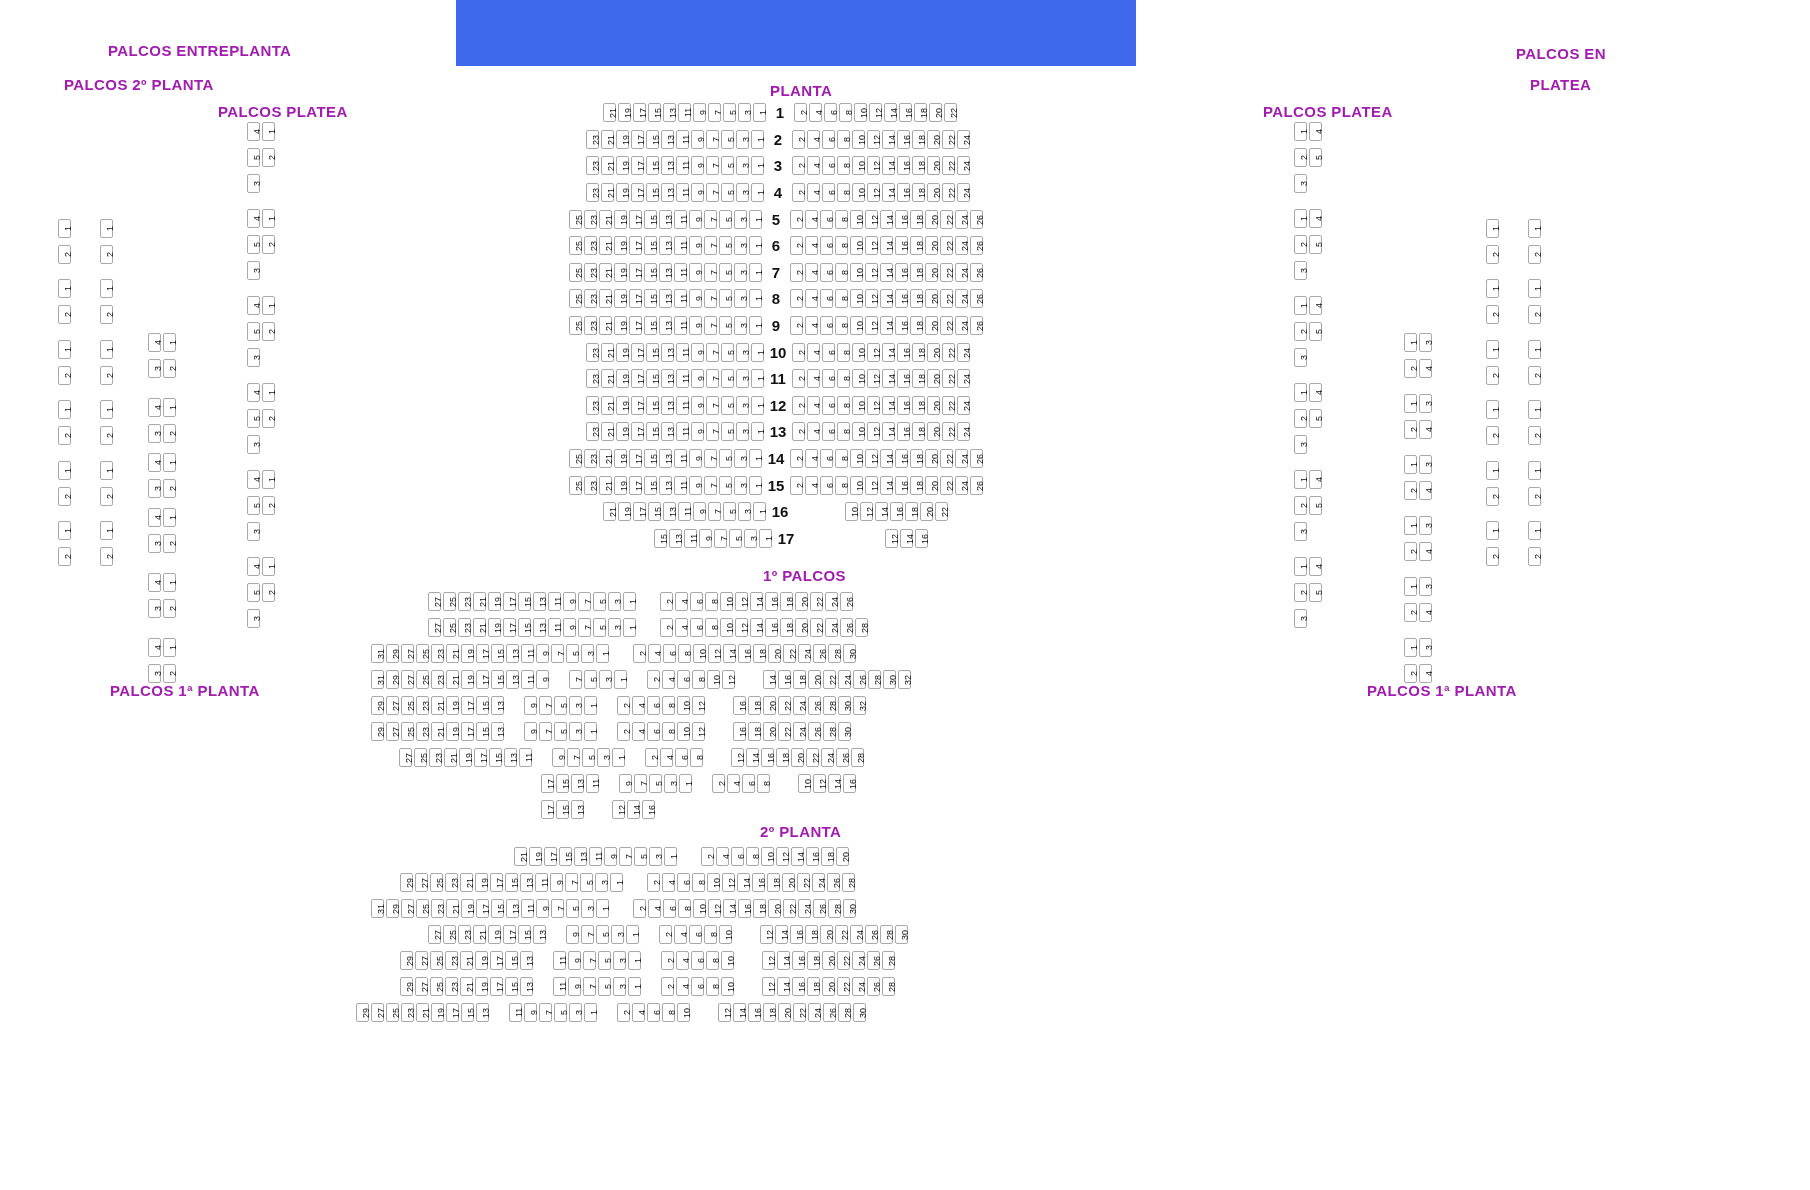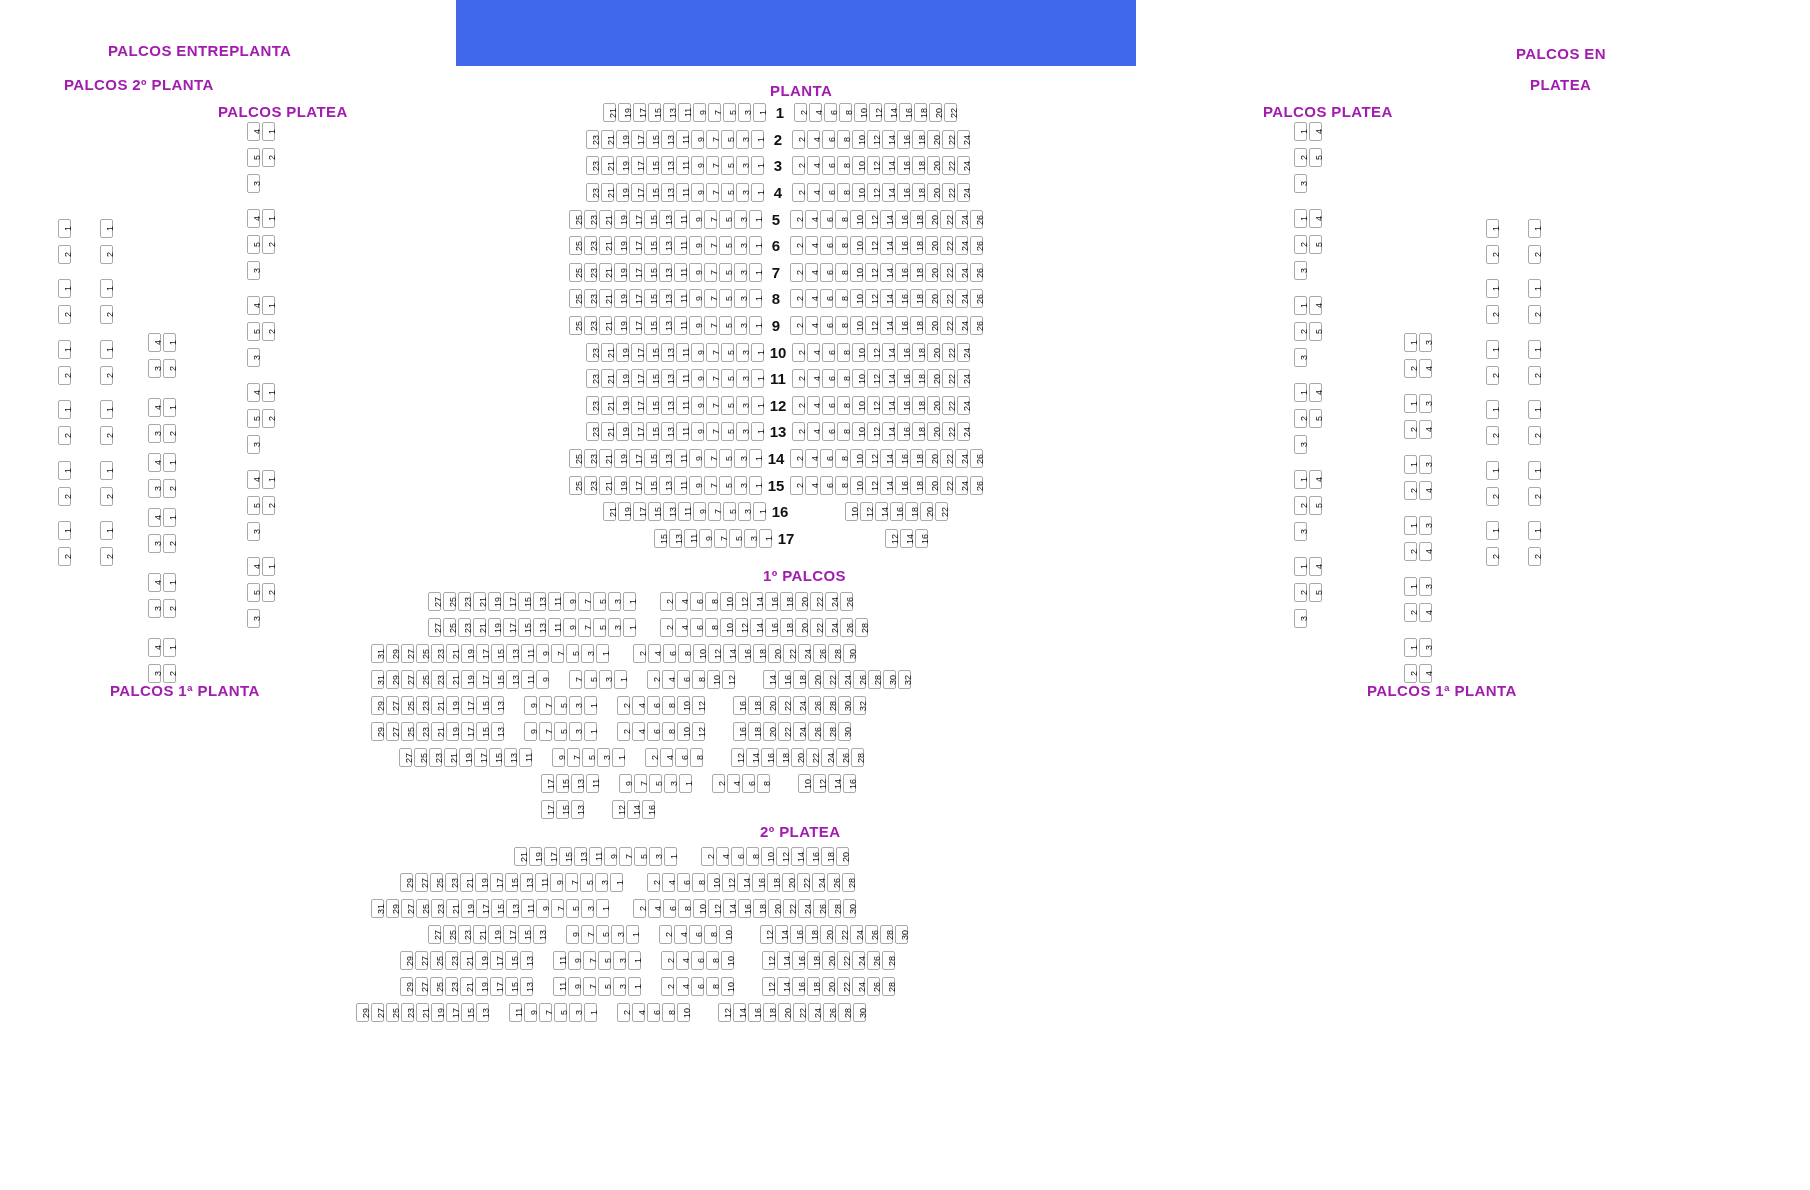--- a/index.html
+++ b/index.html
@@ -57,21 +57,21 @@
 <div class="sec-title" style="left:218px;top:103px;">PALCOS PLATEA</div>
 <div class="sec-title" style="left:110px;top:682px;">PALCOS 1ª PLANTA</div>
 
 <div class="sec-title" style="left:1492px;top:45px;margin-left:24px;">PALCOS EN</div>
 <div class="sec-title" style="left:1530px;top:76px;">PLATEA</div>
 <div class="sec-title" style="left:1263px;top:103px;">PALCOS PLATEA</div>
 <div class="sec-title" style="left:1367px;top:682px;">PALCOS 1ª PLANTA</div>
 
 <div class="sec-title" style="left:770px;top:82px;">PLANTA</div>
 <div class="sec-title" style="left:763px;top:567px;">1º PALCOS</div>
-<div class="sec-title" style="left:760px;top:823px;">2º PLATEA</div>
+<div class="sec-title" style="left:760px;top:823px;">2º PLANTA</div>
 
 <div id="platea-seats">
     <div class="srow" style="top: 103px; left: 602px;"><span class="seat">21</span><span class="seat">19</span><span class="seat">17</span><span class="seat">15</span><span class="seat">13</span><span class="seat">11</span><span class="seat">9</span><span class="seat">7</span><span class="seat">5</span><span class="seat">3</span><span class="seat">1</span><span class="rowlabel">1</span><span class="seat">2</span><span class="seat">4</span><span class="seat">6</span><span class="seat">8</span><span class="seat">10</span><span class="seat">12</span><span class="seat">14</span><span class="seat">16</span><span class="seat">18</span><span class="seat">20</span><span class="seat">22</span></div>
     <div class="srow" style="top: 129.6px; left: 585px;"><span class="seat">23</span><span class="seat">21</span><span class="seat">19</span><span class="seat">17</span><span class="seat">15</span><span class="seat">13</span><span class="seat">11</span><span class="seat">9</span><span class="seat">7</span><span class="seat">5</span><span class="seat">3</span><span class="seat">1</span><span class="rowlabel">2</span><span class="seat">2</span><span class="seat">4</span><span class="seat">6</span><span class="seat">8</span><span class="seat">10</span><span class="seat">12</span><span class="seat">14</span><span class="seat">16</span><span class="seat">18</span><span class="seat">20</span><span class="seat">22</span><span class="seat">24</span></div>
     <div class="srow" style="top: 156.2px; left: 585px;"><span class="seat">23</span><span class="seat">21</span><span class="seat">19</span><span class="seat">17</span><span class="seat">15</span><span class="seat">13</span><span class="seat">11</span><span class="seat">9</span><span class="seat">7</span><span class="seat">5</span><span class="seat">3</span><span class="seat">1</span><span class="rowlabel">3</span><span class="seat">2</span><span class="seat">4</span><span class="seat">6</span><span class="seat">8</span><span class="seat">10</span><span class="seat">12</span><span class="seat">14</span><span class="seat">16</span><span class="seat">18</span><span class="seat">20</span><span class="seat">22</span><span class="seat">24</span></div>
     <div class="srow" style="top: 182.8px; left: 585px;"><span class="seat">23</span><span class="seat">21</span><span class="seat">19</span><span class="seat">17</span><span class="seat">15</span><span class="seat">13</span><span class="seat">11</span><span class="seat">9</span><span class="seat">7</span><span class="seat">5</span><span class="seat">3</span><span class="seat">1</span><span class="rowlabel">4</span><span class="seat">2</span><span class="seat">4</span><span class="seat">6</span><span class="seat">8</span><span class="seat">10</span><span class="seat">12</span><span class="seat">14</span><span class="seat">16</span><span class="seat">18</span><span class="seat">20</span><span class="seat">22</span><span class="seat">24</span></div>
     <div class="srow" style="top: 209.4px; left: 568px;"><span class="seat">25</span><span class="seat">23</span><span class="seat">21</span><span class="seat">19</span><span class="seat">17</span><span class="seat">15</span><span class="seat">13</span><span class="seat">11</span><span class="seat">9</span><span class="seat">7</span><span class="seat">5</span><span class="seat">3</span><span class="seat">1</span><span class="rowlabel">5</span><span class="seat">2</span><span class="seat">4</span><span class="seat">6</span><span class="seat">8</span><span class="seat">10</span><span class="seat">12</span><span class="seat">14</span><span class="seat">16</span><span class="seat">18</span><span class="seat">20</span><span class="seat">22</span><span class="seat">24</span><span class="seat">26</span></div>
     <div class="srow" style="top: 236px; left: 568px;"><span class="seat">25</span><span class="seat">23</span><span class="seat">21</span><span class="seat">19</span><span class="seat">17</span><span class="seat">15</span><span class="seat">13</span><span class="seat">11</span><span class="seat">9</span><span class="seat">7</span><span class="seat">5</span><span class="seat">3</span><span class="seat">1</span><span class="rowlabel">6</span><span class="seat">2</span><span class="seat">4</span><span class="seat">6</span><span class="seat">8</span><span class="seat">10</span><span class="seat">12</span><span class="seat">14</span><span class="seat">16</span><span class="seat">18</span><span class="seat">20</span><span class="seat">22</span><span class="seat">24</span><span class="seat">26</span></div>
     <div class="srow" style="top: 262.6px; left: 568px;"><span class="seat">25</span><span class="seat">23</span><span class="seat">21</span><span class="seat">19</span><span class="seat">17</span><span class="seat">15</span><span class="seat">13</span><span class="seat">11</span><span class="seat">9</span><span class="seat">7</span><span class="seat">5</span><span class="seat">3</span><span class="seat">1</span><span class="rowlabel">7</span><span class="seat">2</span><span class="seat">4</span><span class="seat">6</span><span class="seat">8</span><span class="seat">10</span><span class="seat">12</span><span class="seat">14</span><span class="seat">16</span><span class="seat">18</span><span class="seat">20</span><span class="seat">22</span><span class="seat">24</span><span class="seat">26</span></div>
     <div class="srow" style="top: 289.2px; left: 568px;"><span class="seat">25</span><span class="seat">23</span><span class="seat">21</span><span class="seat">19</span><span class="seat">17</span><span class="seat">15</span><span class="seat">13</span><span class="seat">11</span><span class="seat">9</span><span class="seat">7</span><span class="seat">5</span><span class="seat">3</span><span class="seat">1</span><span class="rowlabel">8</span><span class="seat">2</span><span class="seat">4</span><span class="seat">6</span><span class="seat">8</span><span class="seat">10</span><span class="seat">12</span><span class="seat">14</span><span class="seat">16</span><span class="seat">18</span><span class="seat">20</span><span class="seat">22</span><span class="seat">24</span><span class="seat">26</span></div>

